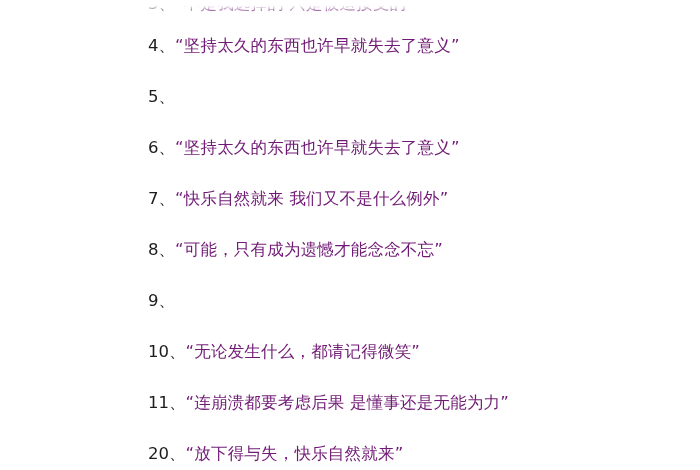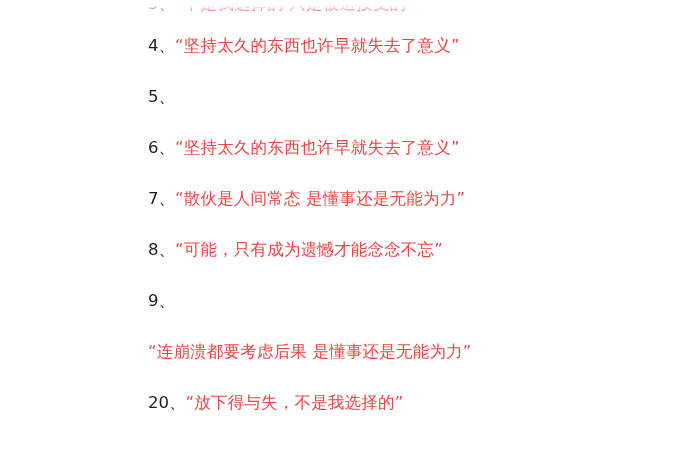--- a/index.html
+++ b/index.html
@@ -45,21 +45,21 @@
     flex: 0 0 auto;
     font-size: 16.5px;
     color: #1c1c1c;
     line-height: 1.35;
     white-space: nowrap;
     padding-top: 13px;
   }
   .quote-text {
     flex: 0 1 auto;
     font-size: 16.5px;
-    color: #ef4444;
+    color: #701a75;
     line-height: 1.35;
     white-space: nowrap;
     padding-top: 13px;
     letter-spacing: 0.2px;
   }
   .fade-top {
     position: absolute;
     left: 0;
     top: 0;
     width: 700px;
@@ -98,40 +98,45 @@
       <span class="quote-num">5、</span>
     </li>
 
     <li class="quote-row">
       <span class="quote-num">6、</span>
       <span class="quote-text">“坚持太久的东西也许早就失去了意义”</span>
     </li>
 
     <li class="quote-row">
       <span class="quote-num">7、</span>
-      <span class="quote-text">“散伙是人间常态 是懂事还是无能为力”</span>
+      <span class="quote-text">“快乐自然就来 我们又不是什么例外”</span>
     </li>
 
     <li class="quote-row">
       <span class="quote-num">8、</span>
       <span class="quote-text">“可能，只有成为遗憾才能念念不忘”</span>
     </li>
 
     <li class="quote-row">
       <span class="quote-num">9、</span>
     </li>
 
+    <li class="quote-row">
+      <span class="quote-num">10、</span>
+      <span class="quote-text">“无论发生什么，都请记得微笑”</span>
+    </li>
 
     <li class="quote-row">
+      <span class="quote-num">11、</span>
       <span class="quote-text">“连崩溃都要考虑后果 是懂事还是无能为力”</span>
     </li>
 
     <li class="quote-row">
       <span class="quote-num">20、</span>
-      <span class="quote-text">“放下得与失，不是我选择的”</span>
+      <span class="quote-text">“放下得与失，快乐自然就来”</span>
     </li>
 
   </ul>
 
   <div class="fade-top"></div>
   <div class="fade-bottom"></div>
 
 </div>
 
 </body></html>

